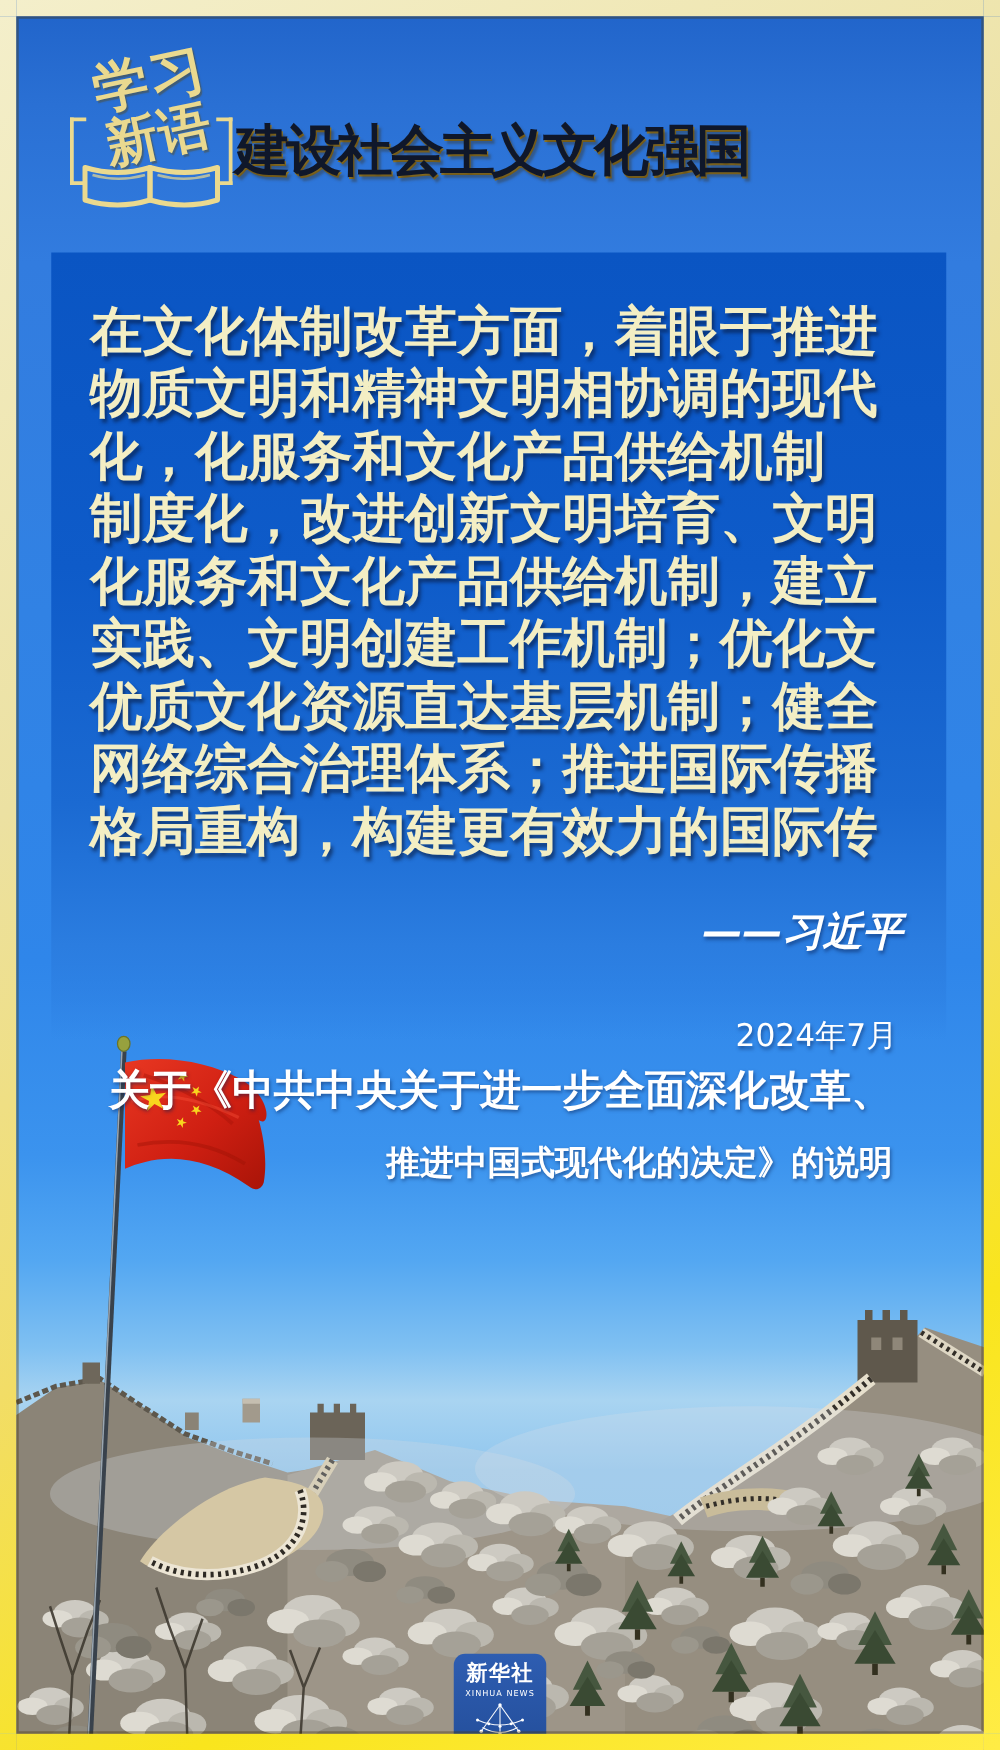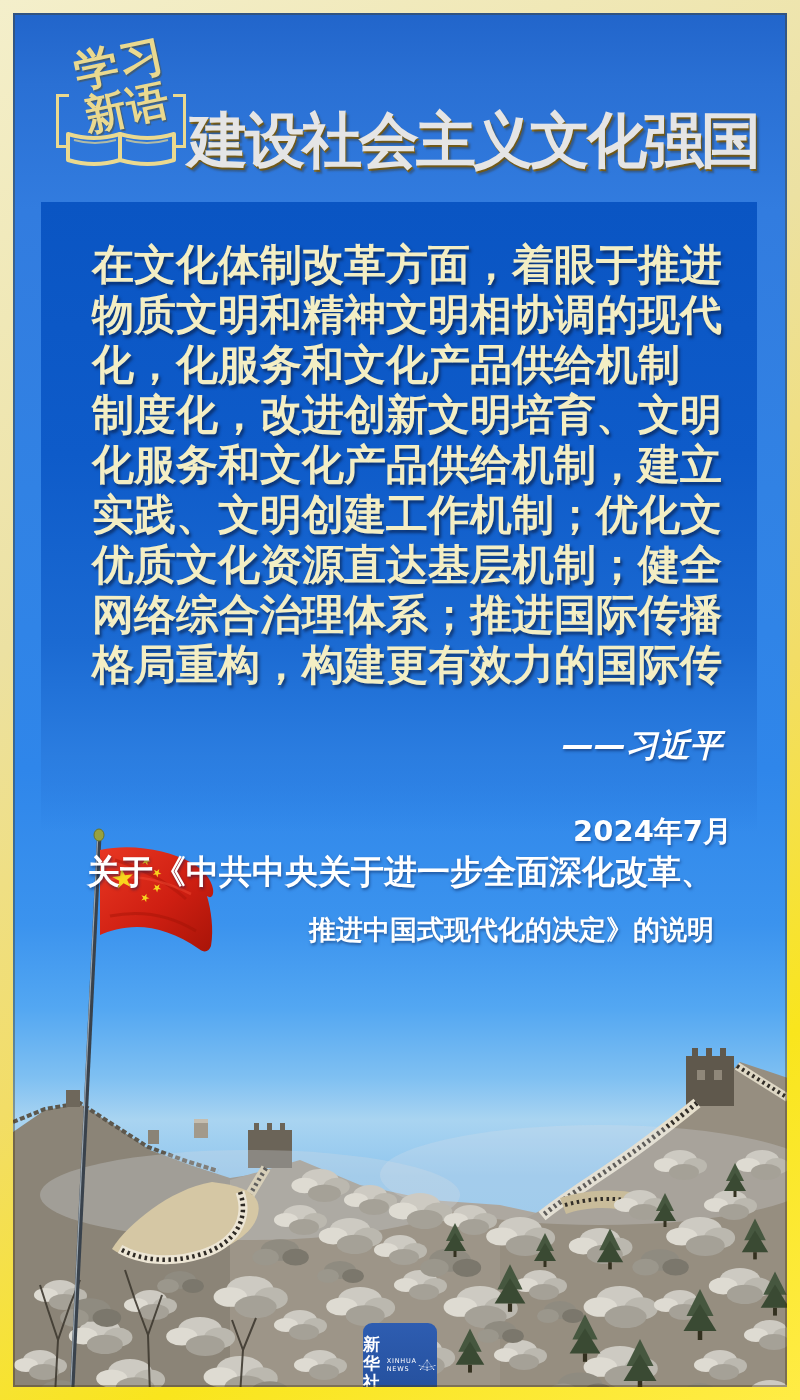--- a/index.html
+++ b/index.html
@@ -23,44 +23,44 @@
              transform:rotate(-12deg);letter-spacing:2px;text-shadow:1px 2px 1px rgba(90,70,10,.45);}
   .badge .b2{position:absolute;left:26px;top:42px;font-size:42px;font-weight:900;
              transform:rotate(-12deg);letter-spacing:1px;text-shadow:1px 2px 1px rgba(90,70,10,.45);}
   .badge .bracket-l{position:absolute;left:-2px;top:56px;width:10px;height:48px;
              border-left:3px solid #ead98f;border-top:3px solid #ead98f;border-bottom:3px solid #ead98f;}
   .badge .bracket-r{position:absolute;right:-2px;top:56px;width:10px;height:48px;
              border-right:3px solid #ead98f;border-top:3px solid #ead98f;border-bottom:3px solid #ead98f;}
   .badge svg{position:absolute;left:2px;top:88px;}
 
   
-  .title{position:absolute;left:188px;top:70px;z-index:2;font-size:60px;line-height:1;
-         font-weight:900;color:#e5e5e5;letter-spacing:-3px;white-space:nowrap;
+  .title{position:absolute;left:188px;top:70px;z-index:2;font-size:44px;line-height:1;
+         font-weight:900;color:#0f172a;letter-spacing:-3px;white-space:nowrap;
          text-shadow:3px 4px 2px rgba(60,40,0,.35),1px 2px 0 #8d7326;}
 
   
-  .quote{position:absolute;left:92px;top:240px;width:636px;z-index:2;}
+  .quote{position:absolute;left:72px;top:240px;width:636px;z-index:2;}
   .quote .ln{height:50px;line-height:50px;font-size:42px;font-weight:700;color:#f3eec4;
              white-space:nowrap;text-shadow:2px 3px 3px rgba(8,25,60,.6);}
 
   
   .attr{position:absolute;z-index:5;color:#ffffff;white-space:nowrap;
         text-shadow:1px 2px 3px rgba(8,30,80,.5);}
   .a-author{top:724px;right:78px;font-size:32px;font-weight:700;font-style:italic;}
-  .a-date{top:812px;right:68px;font-size:29px;font-weight:700;}
+  .a-date{top:812px;right:82px;font-size:25px;font-weight:400;}
   .a-src1{top:850px;right:86px;font-size:33px;font-weight:700;}
   .a-src2{top:912px;right:86px;font-size:27px;font-weight:700;}
 
   
   .scene{position:absolute;inset:0;z-index:3;}
 
   
   .xinhua{position:absolute;left:363px;top:1323px;width:74px;height:74px;z-index:4;
           background:linear-gradient(180deg,#2e5db1,#244f9c);border-radius:9px;
-          display:flex;flex-direction:row;align-items:center;padding-top:7px;box-sizing:border-box;}
+          display:flex;flex-direction:column;align-items:center;padding-top:7px;box-sizing:border-box;}
   .xinhua .cn{color:#fff;font-size:17px;font-weight:700;letter-spacing:1px;line-height:1.1;}
   .xinhua .en{color:#fff;font-size:6.5px;letter-spacing:.8px;margin-top:2px;}
   .xinhua svg{margin-top:2px;}
 
   
   .frame{position:absolute;inset:0;z-index:10;pointer-events:none;border:13px solid;
          border-image:linear-gradient(150deg,#f4efcb 0%,#ece1a2 35%,#f2dd66 60%,#f9e51d 80%,#ffec45 100%) 13;}
   .frame-line{position:absolute;inset:13px;z-index:10;pointer-events:none;
          border:2px solid rgba(74,55,8,.38);}
 </style>

